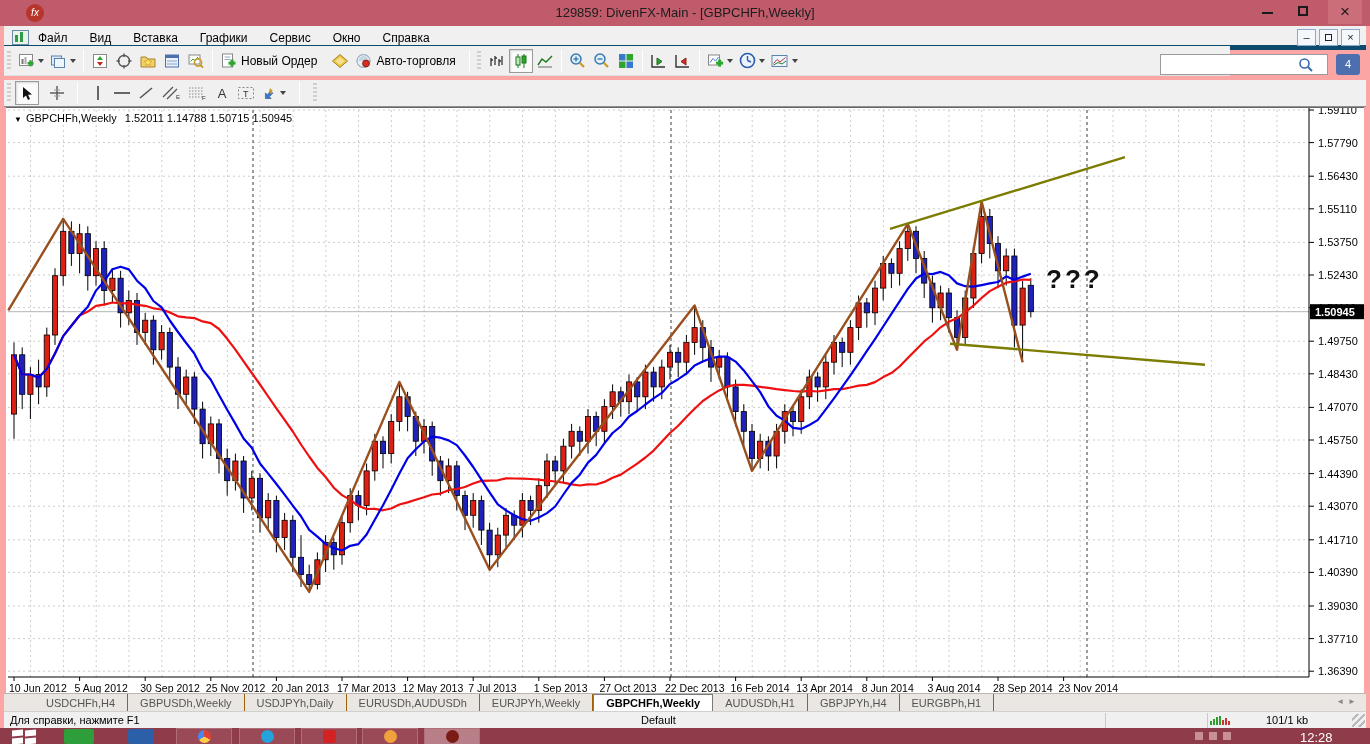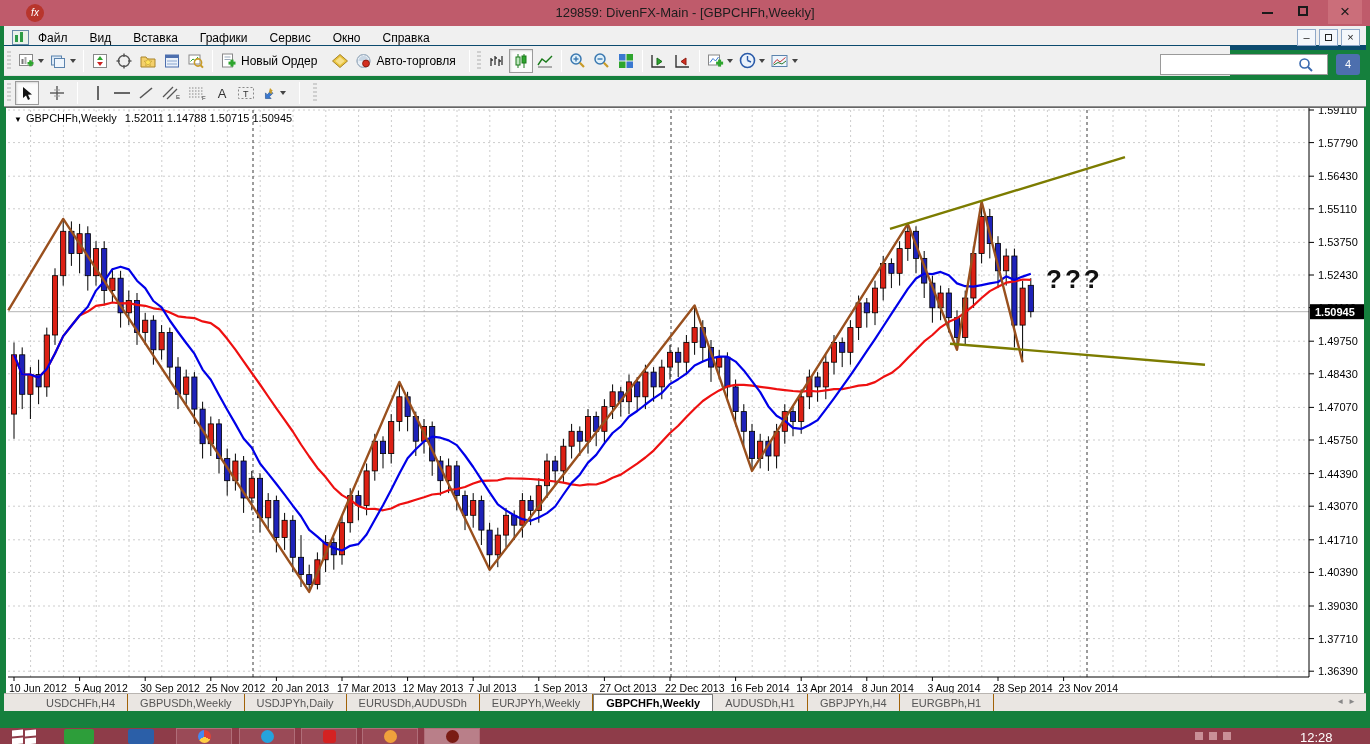--- a/index.html
+++ b/index.html
@@ -1,17 +1,17 @@
 <!DOCTYPE html>
 <html><head>
 <meta charset="utf-8">
 <style>
 html,body{margin:0;padding:0;background:#555;}
 *{box-sizing:border-box;font-family:"Liberation Sans",sans-serif;}
-#app{position:relative;width:1370px;height:744px;background:#15803d;overflow:hidden;}
+#app{position:relative;width:1370px;height:744px;background:#fca5a5;overflow:hidden;}
 
 .titlebar{position:absolute;left:0;top:0;width:1370px;height:26px;background:#bf5b6b;color:#26080d;}
 .title-text{position:absolute;left:0;right:0;top:5px;text-align:center;font-size:13px;color:#1d1d1d;}
 .app-logo{position:absolute;left:26px;top:4px;width:18px;height:18px;border-radius:9px;background:#b8352c;color:#fff;font-size:10px;font-style:italic;text-align:center;line-height:18px;}
 .wbtn{position:absolute;top:0;width:34px;height:24px;text-align:center;color:#1a1a1a;}
 .wbtn-min{right:86px;}.wbtn-max{right:50px;}.wbtn-close{right:8px;background:#cb6e7a;}
 .glyph-min{display:inline-block;width:11px;border-bottom:2px solid #1a1a1a;height:12px;}
 .glyph-max{display:inline-block;width:10px;height:10px;border:2px solid #1a1a1a;margin-top:6px;}
 .wbtn-close span{font-size:17px;line-height:24px;}
 
@@ -768,20 +768,37 @@
     <span class="tab">USDJPYh,Daily</span>
     <span class="tab">EURUSDh,AUDUSDh</span>
     <span class="tab">EURJPYh,Weekly</span>
     <span class="tab active">GBPCHFh,Weekly</span>
     <span class="tab">AUDUSDh,H1</span>
     <span class="tab">GBPJPYh,H4</span>
     <span class="tab">EURGBPh,H1</span>
     <span class="tab-arrows"><span>◄</span><span>►</span></span>
   </div>
 
+  <div class="statusbar">
+    <span class="sb-help">Для справки, нажмите F1</span>
+    <span class="sb-profile">Default</span>
+    <span class="sb-sep" style="left:1101px;"></span>
+    <span class="sb-sep" style="left:1203px;"></span>
+    <span class="sb-bars">
+        <i style="height:4px"></i>
+        <i style="height:6px"></i>
+        <i style="height:8px"></i>
+        <i style="height:9px"></i>
+        <i class="r" style="height:5px"></i>
+        <i class="r" style="height:7px"></i>
+        <i class="r" style="height:4px"></i>
+      </span>
+    <span class="sb-traffic">101/1 kb</span>
+    <span class="sb-grip"></span>
+  </div>
 
   <div class="taskbar">
     <span class="tb-start">
         <i></i>
         <i></i>
         <i></i>
         <i></i>
       </span>
     <span class="tb-icon" style="left:64px;background:#2d9e3a;"></span>
     <span class="tb-icon" style="left:128px;background:#2b5fa8;width:26px;"></span>

